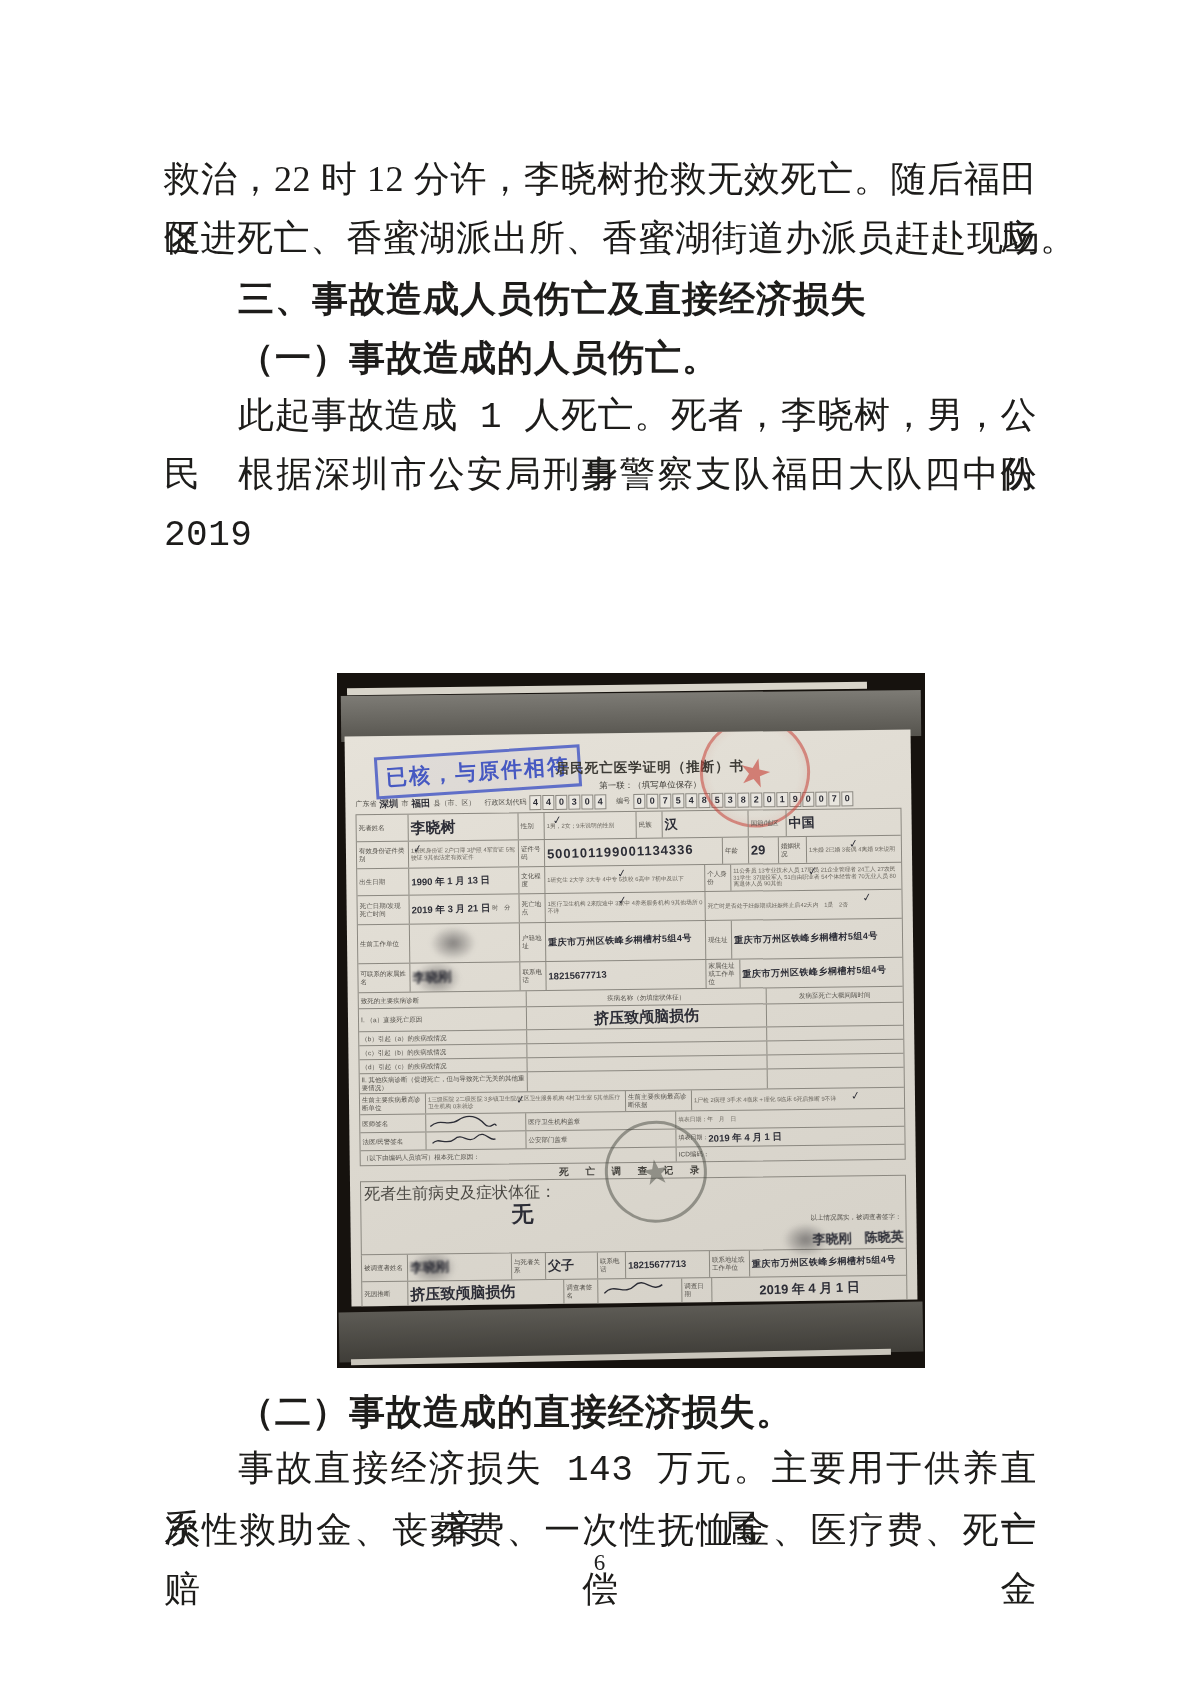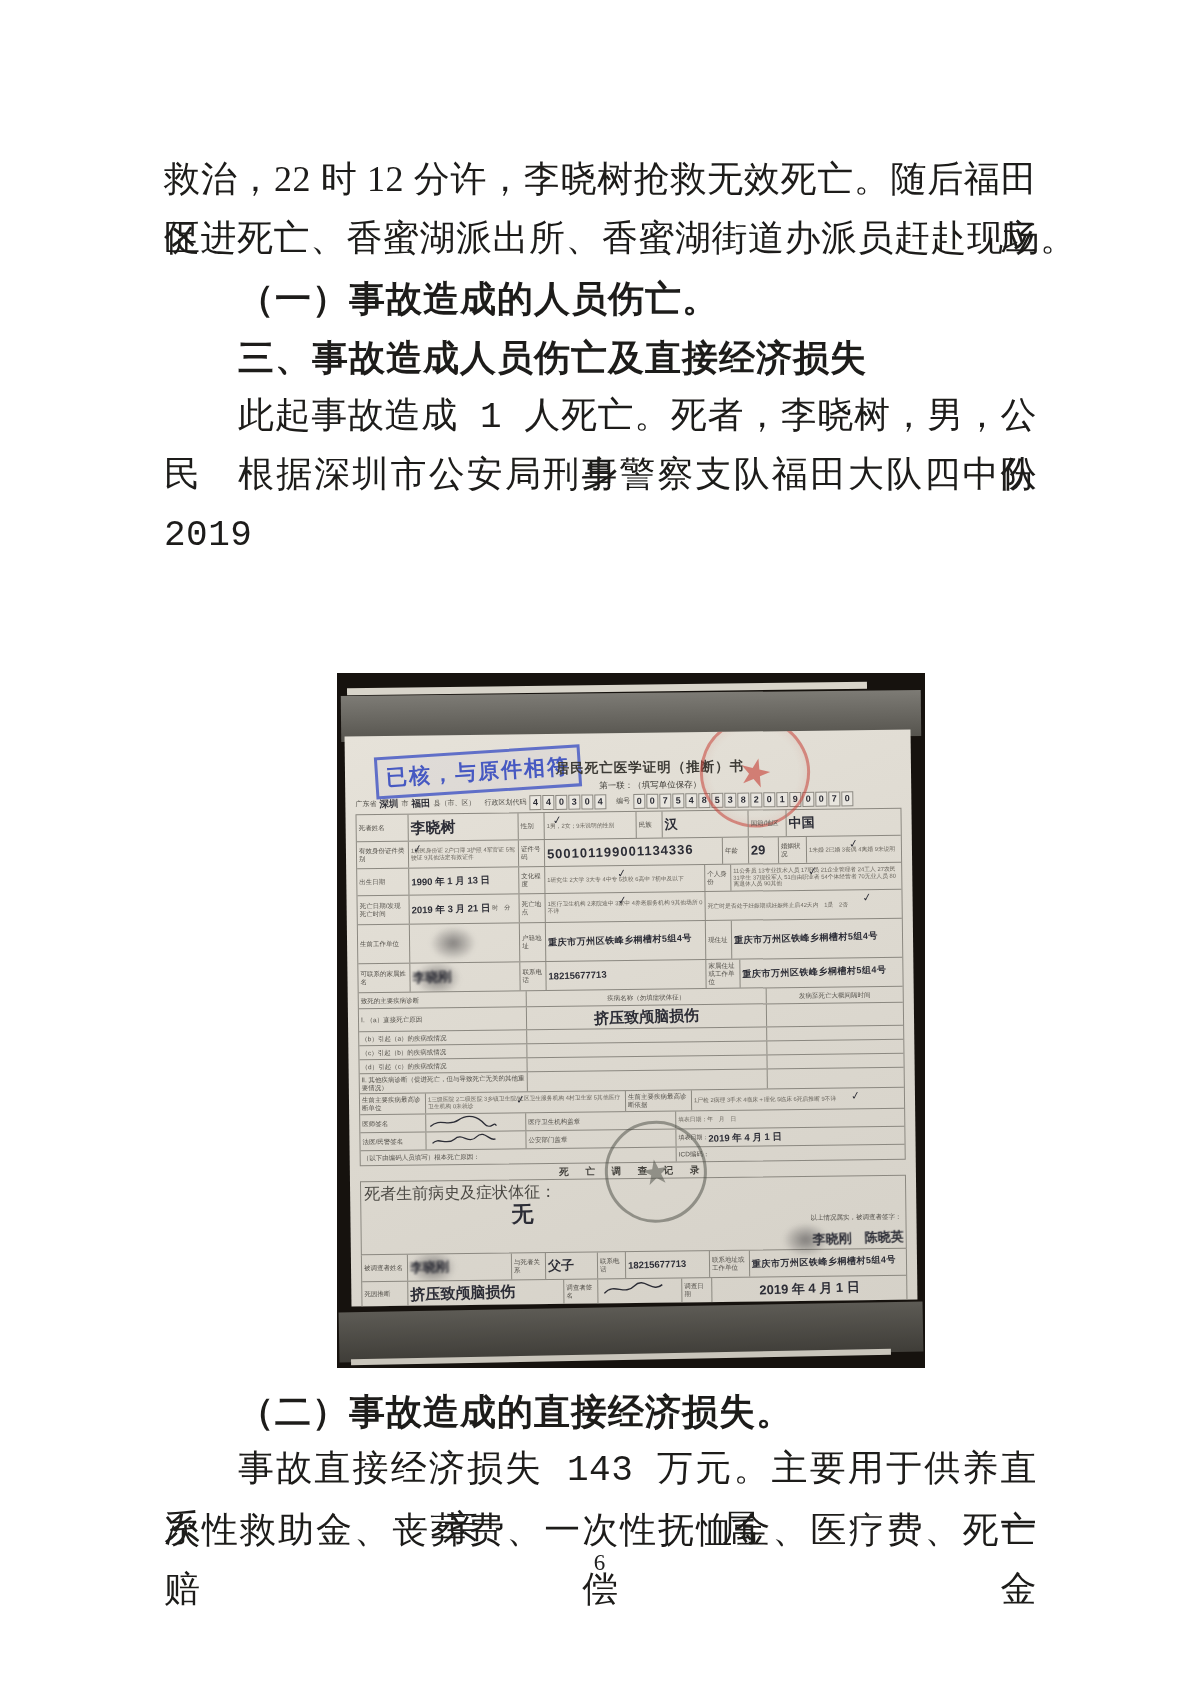--- a/index.html
+++ b/index.html
@@ -146,22 +146,22 @@
   .blur1{filter:blur(0.8px);}
 </style>
 </head>
 <body>
 
 <div class="page">
 
   <div class="doc-text doc-top">
     <div class="line j">救治，22 时 12 分许，李晓树抢救无效死亡。随后福田区应</div>
     <div class="line">促进死亡、香蜜湖派出所、香蜜湖街道办派员赶赴现场。</div>
+    <div class="line h ind">三、事故造成人员伤亡及直接经济损失</div>
     <div class="line h ind">（一）事故造成的人员伤亡。</div>
-    <div class="line h ind">三、事故造成人员伤亡及直接经济损失</div>
     <div class="line j ind">此起事故造成 1 人死亡。死者，李晓树，男，公民身份</div>
     <div class="line j ind">根据深圳市公安局刑事警察支队福田大队四中队 2019</div>
   </div>
 
   <div class="photo">
     <div class="sliver-top"></div>
     <div class="band-top"></div>
 
     <div class="paper">
       <div class="stamp-blue">已核，与原件相符</div>

